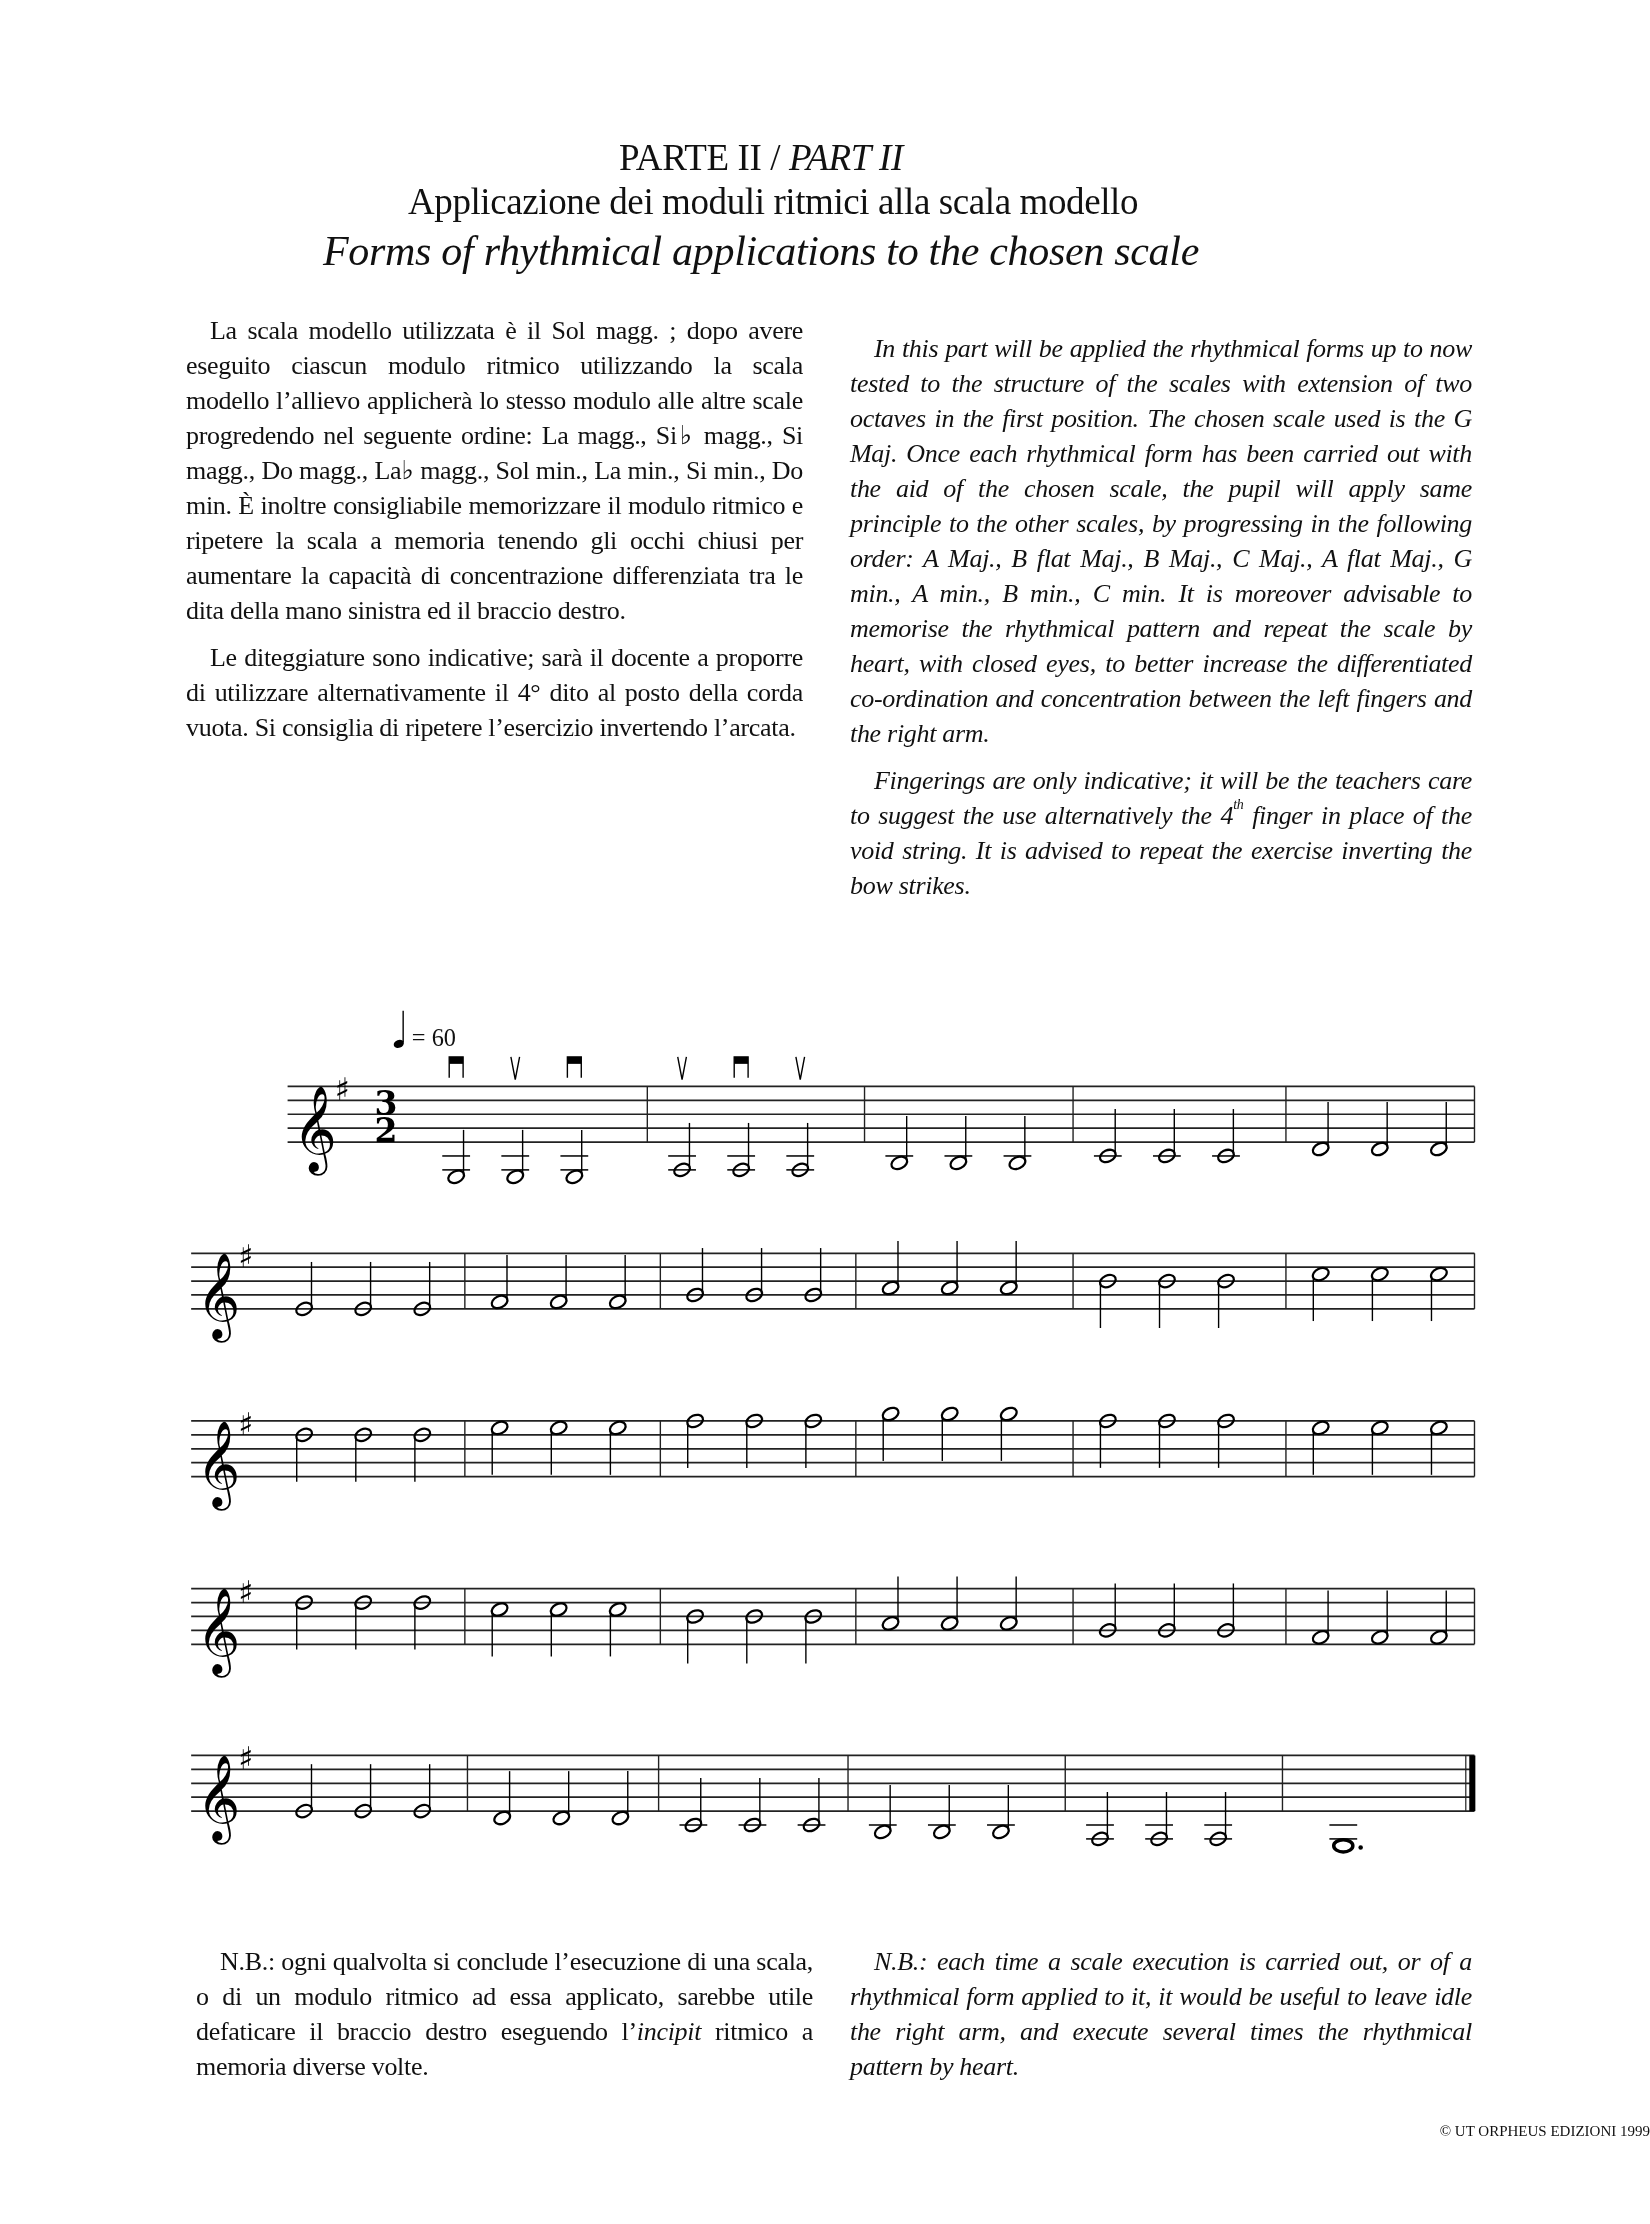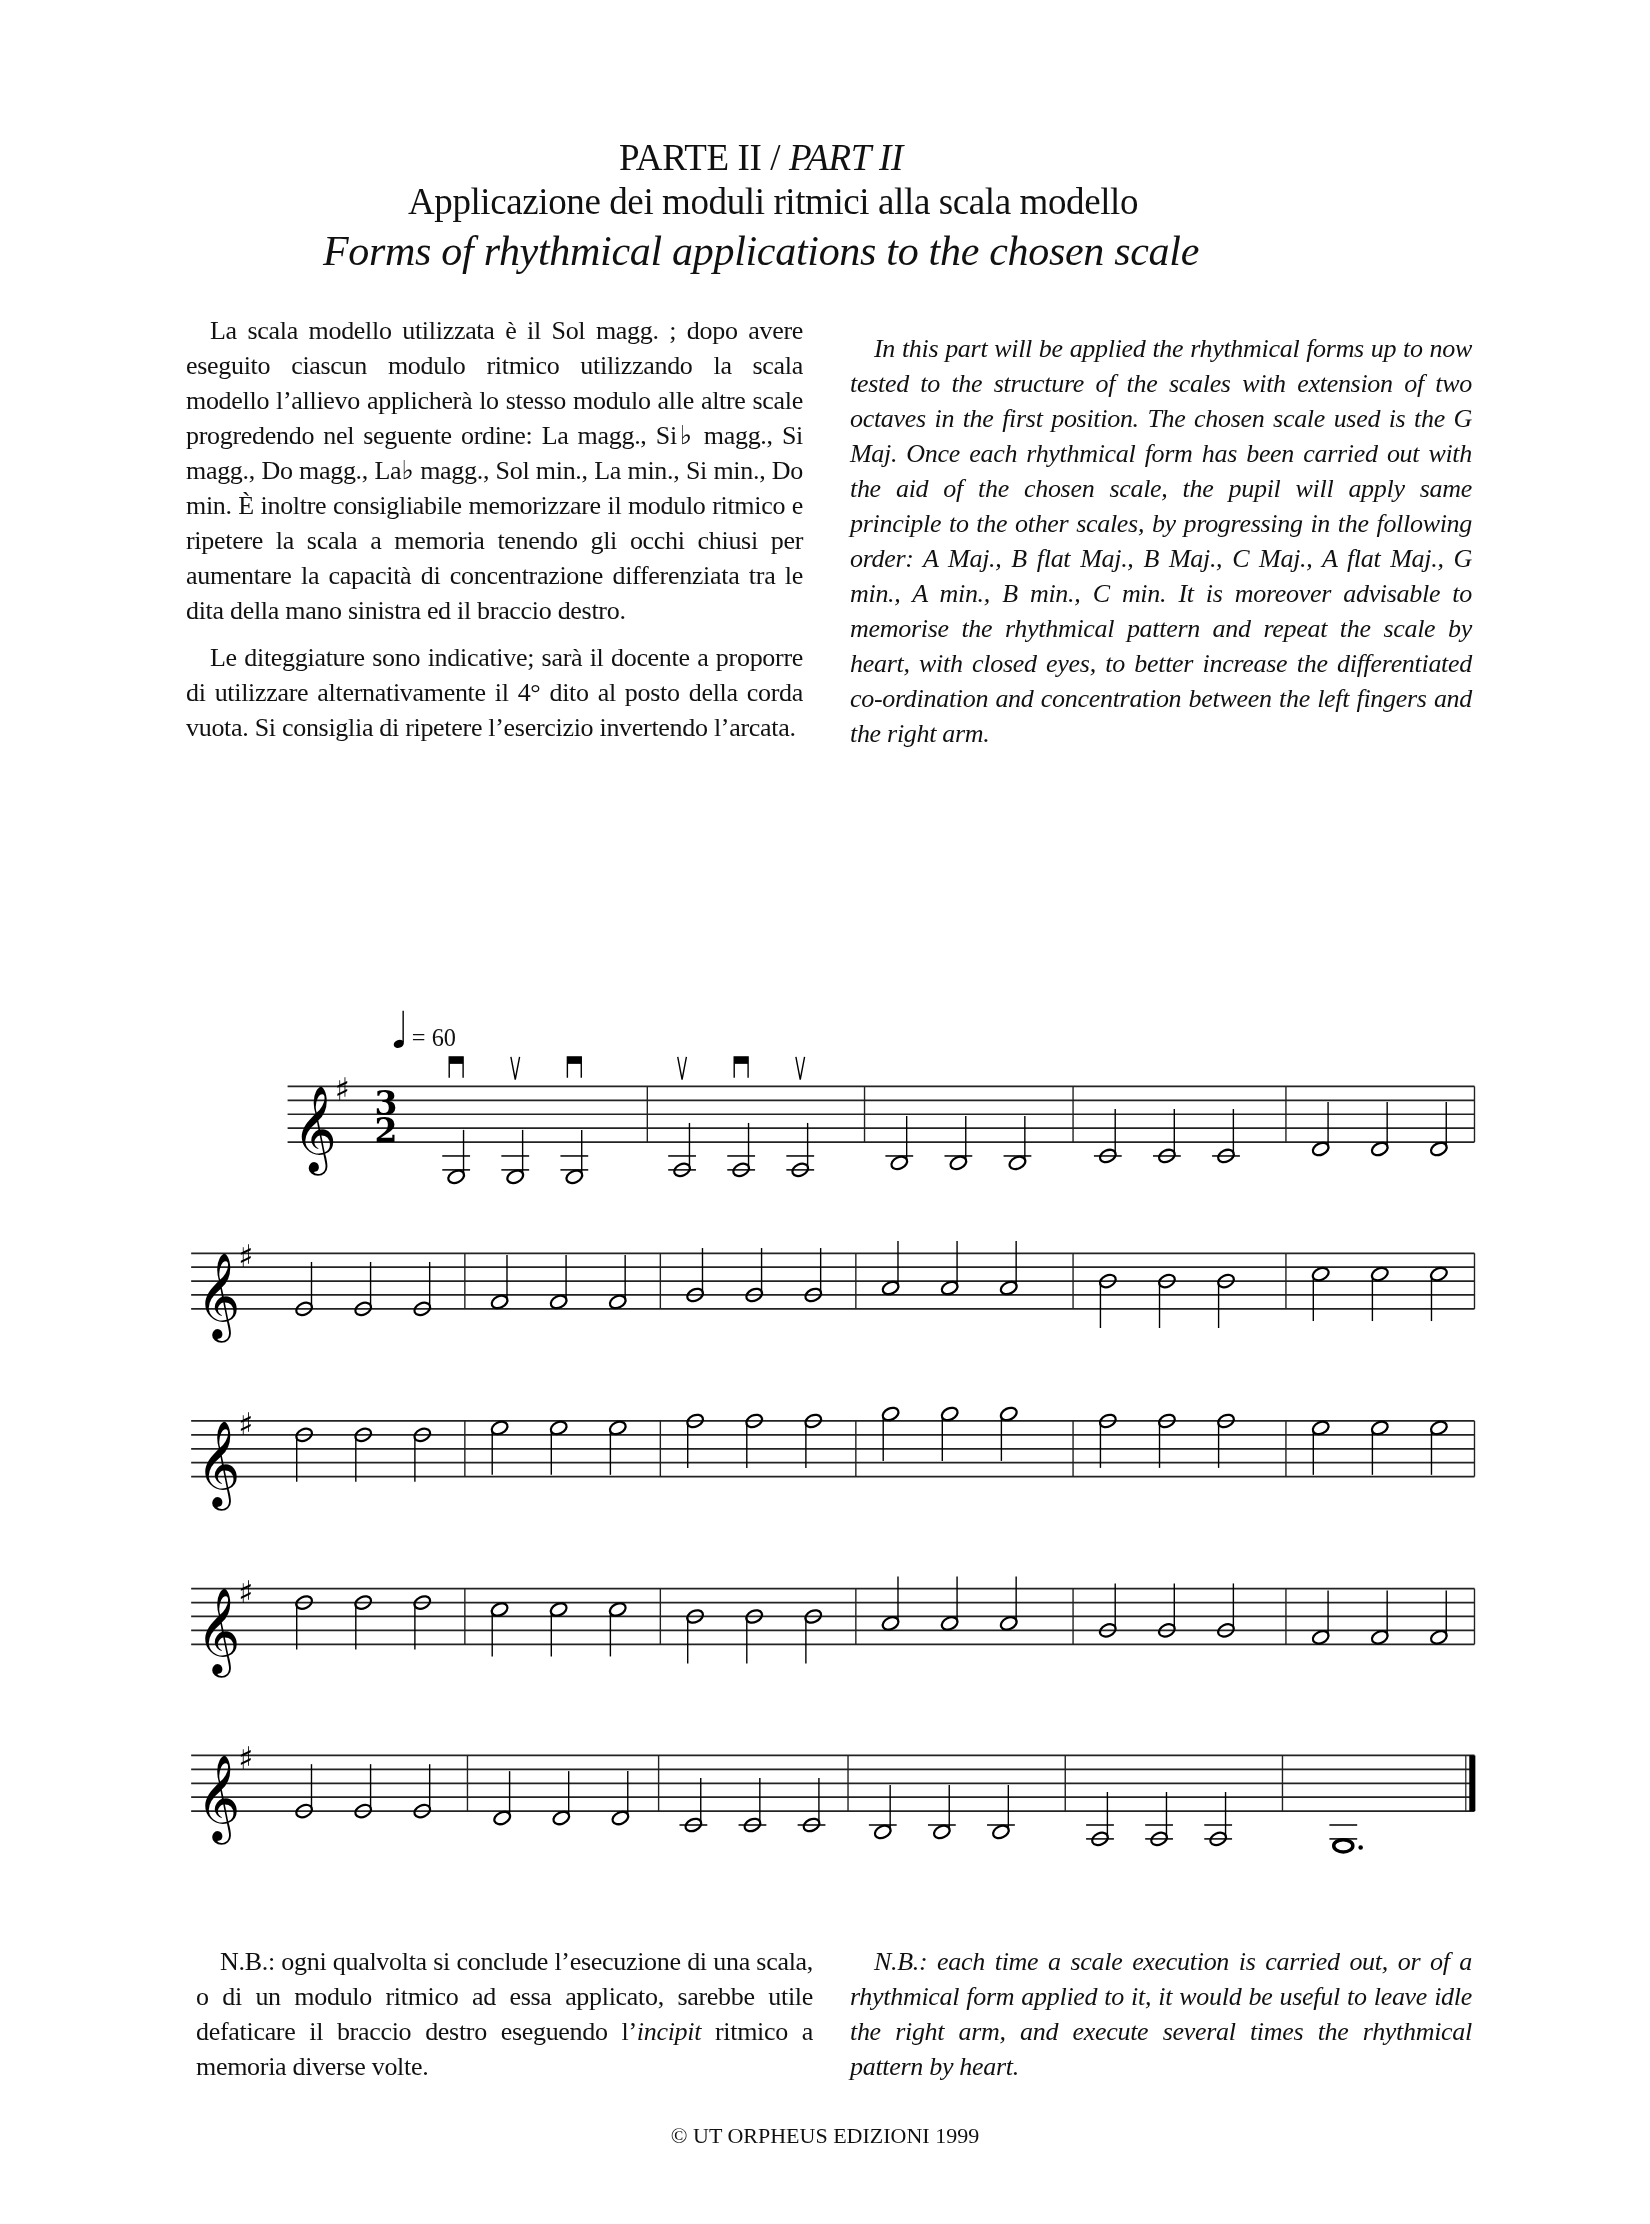--- a/index.html
+++ b/index.html
@@ -11,38 +11,39 @@
   #t3 { top:230px; font-size:42px; font-style:italic; letter-spacing:-0.3px; }
   .col { position:absolute; width:617px; font-size:26px; line-height:35px;
          text-align:justify; letter-spacing:-0.3px; }
   .col p { margin:0; text-indent:24px; }
   .col p.gap { margin-top:12px; }
   .col.en { font-style:italic; }
   #itA { left:186px; top:313px; }
   #enA { left:850px; top:331px; width:622px; }
   #itB { left:196px; top:1944px; }
   #enB { left:850px; top:1944px; width:622px; }
-  #copyright { position:absolute; left:0; width:1650px; top:2123px; text-align:center; font-size:22px; }
+  #copyright { position:absolute; left:0; width:1650px; top:2123px; text-align:right; font-size:15px; }
   .sup { font-size:14px; vertical-align:top; line-height:1; }
   svg#score { position:absolute; left:0; top:956px; }
 </style>
 </head>
 <body>
 
 <div id="t1" class="title"><span>PARTE II / </span><i>PART II</i></div>
 <div id="t2" class="title">Applicazione dei moduli ritmici alla scala modello</div>
 <div id="t3" class="title">Forms of rhythmical applications to the chosen scale</div>
 
 <div id="itA" class="col">
   <p>La scala modello utilizzata è il Sol magg. ; dopo avere eseguito ciascun modulo ritmico utilizzando la scala modello l’allievo applicherà lo stesso modulo alle altre scale progredendo nel seguente ordine: La magg., Si♭ magg., Si magg., Do magg., La♭ magg., Sol min., La min., Si min., Do min. È inoltre consigliabile memorizzare il modulo ritmico e ripetere la scala a memoria tenendo gli occhi chiusi per aumentare la capacità di concentrazione differenziata tra le dita della mano sinistra ed il braccio destro.</p>
   <p class="gap">Le diteggiature sono indicative; sarà il docente a proporre di utilizzare alternativamente il 4° dito al posto della corda vuota. Si consiglia di ripetere l’esercizio invertendo l’arcata.</p>
 </div>
 
 <div id="enA" class="col en">
   <p>In this part will be applied the rhythmical forms up to now tested to the structure of the scales with extension of two octaves in the first position. The chosen scale used is the G Maj. Once each rhythmical form has been carried out with the aid of the chosen scale, the pupil will apply same principle to the other scales, by progressing in the following order: A Maj., B flat Maj., B Maj., C Maj., A flat Maj., G min., A min., B min., C min. It is moreover advisable to memorise the rhythmical pattern and repeat the scale by heart, with closed eyes, to better increase the differentiated co-ordination and concentration between the left fingers and the right arm.</p>
+  <p class="gap"><span>Fingerings are only indicative; it will be the teachers care to suggest the use alternatively the </span><span>4</span><span class="sup">th</span><span> finger in place of the void string. It is advised to repeat the exercise inverting the bow strikes.</span></p>
 </div>
 
 <svg id="score" width="1650" height="956" viewBox="0 0 1899 1100" xmlns="http://www.w3.org/2000/svg">
     <line x1="331" y1="150" x2="1697" y2="150" stroke="#222" stroke-width="2"></line>
     <line x1="331" y1="166" x2="1697" y2="166" stroke="#222" stroke-width="2"></line>
     <line x1="331" y1="182" x2="1697" y2="182" stroke="#222" stroke-width="2"></line>
     <line x1="331" y1="198" x2="1697" y2="198" stroke="#222" stroke-width="2"></line>
     <line x1="331" y1="214" x2="1697" y2="214" stroke="#222" stroke-width="2"></line>
     <text x="337" y="228" font-size="86" font-family="DejaVu Sans, sans-serif" fill="#000">𝄞</text>
     <text x="385" y="166" font-size="36" font-family="DejaVu Sans, sans-serif" fill="#000" font-weight="bold">♯</text>

